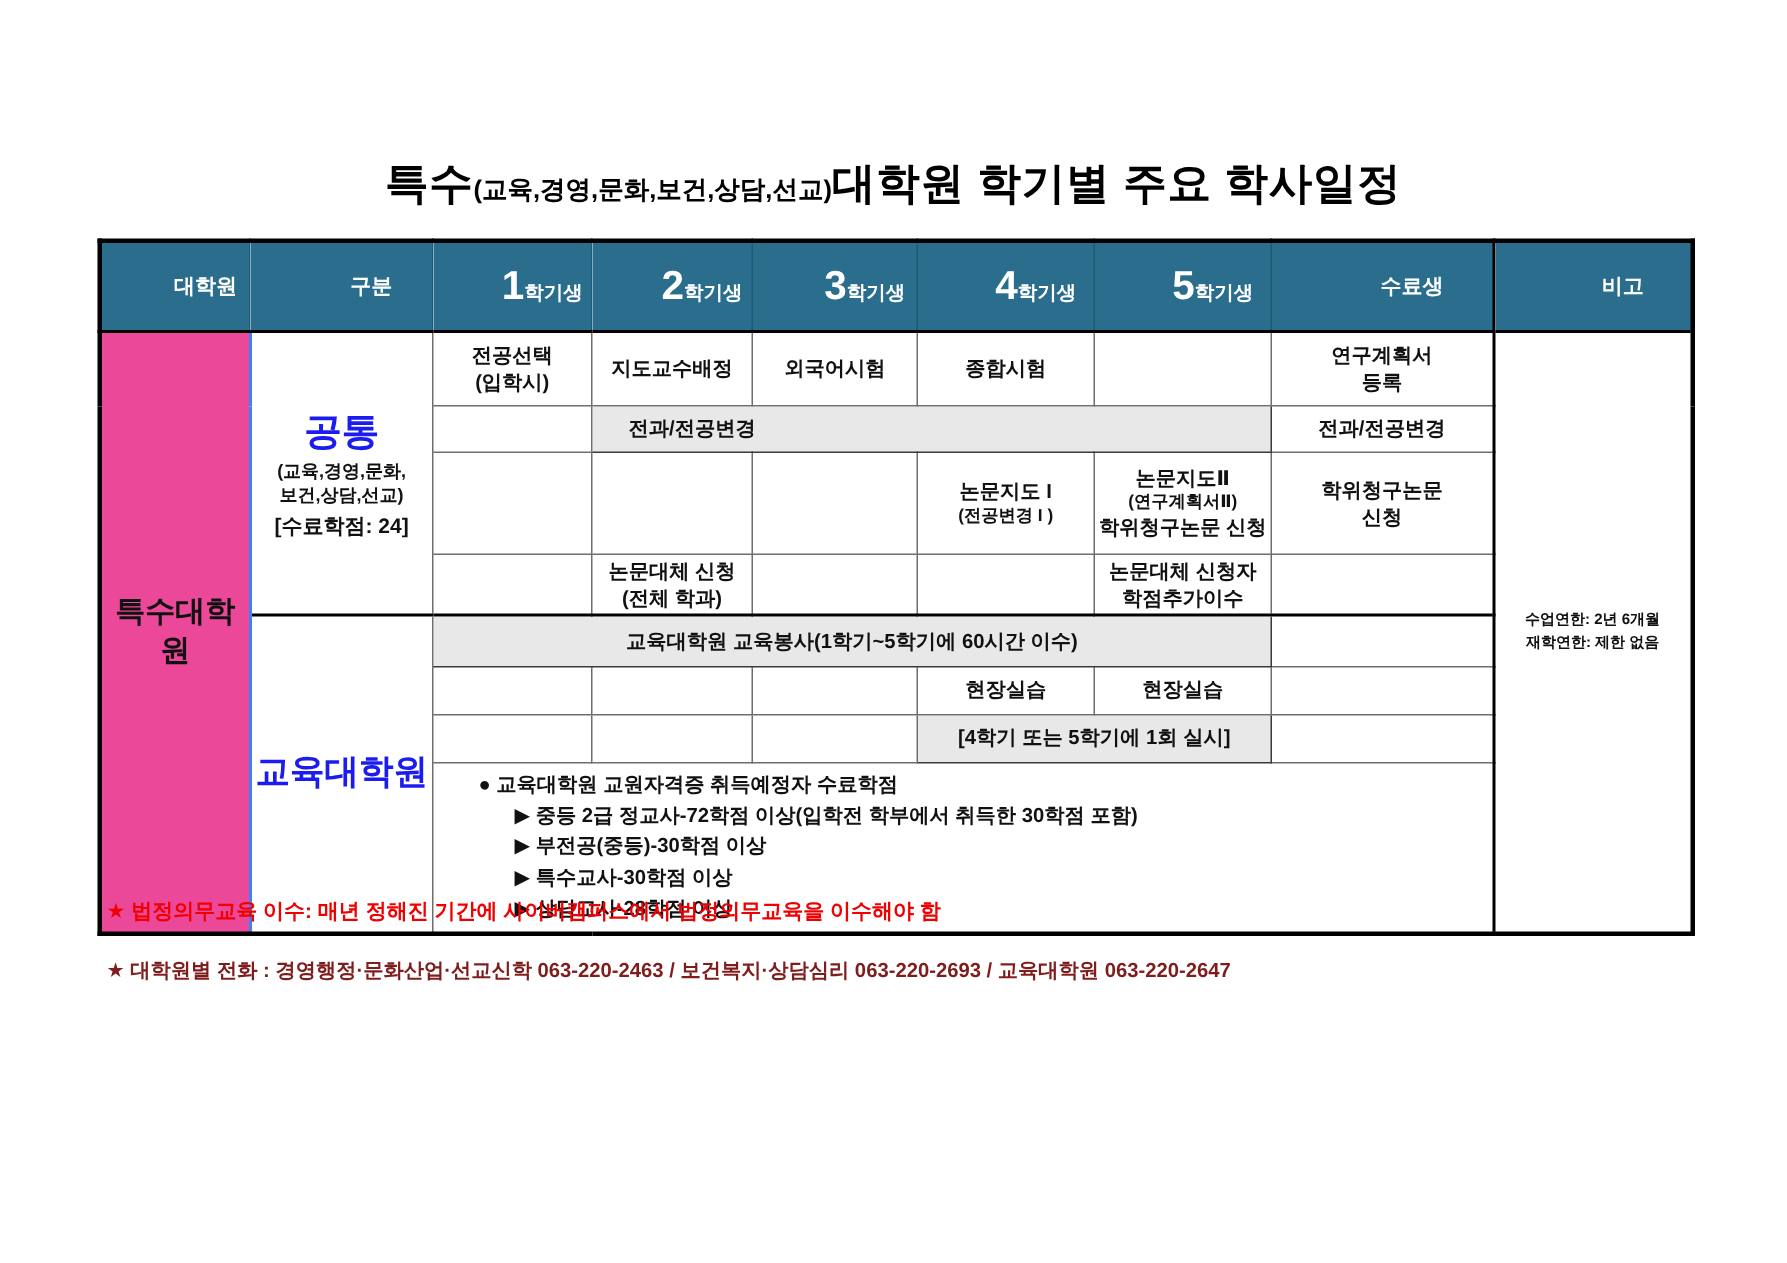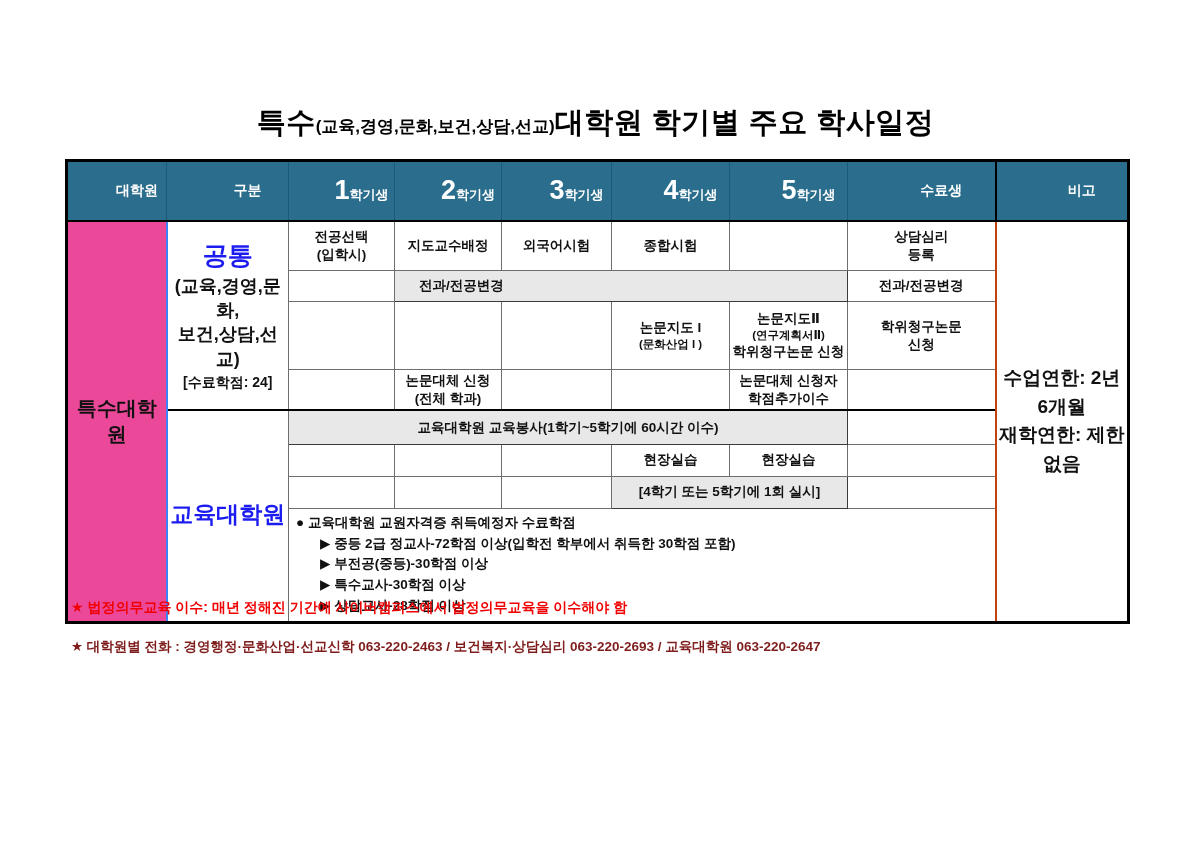--- a/index.html
+++ b/index.html
@@ -51,39 +51,39 @@
   tr.r3 { height: 68px; }
   tr.r4 { height: 33px; }
   tr.r5 { height: 34px; }
   tr.r6 { height: 32px; padding-left: 28px; }
   tr.r7 { height: 32px; }
   tr.r8 { height: 97px; }
 
   td.grad-cell { font-size: 20px; font-weight: 800; border-right: 2px solid #3b82f6; background:#ec4899; }
   td.gubun     { border-left: 2px solid #000; }
   .g-title { color: #1c1cf0; font-size: 25px; font-weight: 800; margin-bottom: 2px; }
-  .g-sub   { font-size: 18px; font-weight: 700; line-height: 1.35; }
+  .g-sub   { font-size: 12px; font-weight: 700; line-height: 1.35; }
   .g-credit{ font-size: 14px; font-weight: 800; margin-top: 2px; }
   td.edu-cell .g-title { font-size: 23px; }
 
-  td.note-cell { border-left: 2px solid #c2410c; font-size: 19px; line-height: 1.5; }
+  td.note-cell { border-left: 2px solid #000000; font-size: 10px; line-height: 1.5; }
 
   tr.section-edu > td { border-top: 2px solid #000; }
 
   td.bar {
     background: #e8e8e8;
     border: 1px solid #3a3a3a;
   }
   td.bar-left { text-align: left; padding-left: 24px; }
 
   .small-paren { font-size: 11.5px; }
 
   td.cred-list {
     text-align: left; vertical-align: middle;
-    padding: 4px 8px 4px 7px; line-height: 1.55;
+    padding: 4px 8px 4px 30px; line-height: 1.55;
   }
   .cred-item { padding-left: 24px; }
 
   
   .foot { position: absolute; left: 71px; white-space: nowrap; font-weight: 700; }
   .foot-red  { top: 562px; color: #f00000; font-size: 14px; }
   .foot-gray { top: 601px; color: #7f1d1d; font-size: 13.5px; }
 </style>
 </head>
 <body>
@@ -127,40 +127,40 @@
         </td>
         <td>
             <div>전공선택</div>
             <div>(입학시)</div>
           </td>
         <td>지도교수배정</td>
         <td>외국어시험</td>
         <td>종합시험</td>
         <td></td>
         <td>
-            <div>상담심리</div>
+            <div>연구계획서</div>
             <div>등록</div>
           </td>
         <td rowspan="8" class="note-cell">
           <div>수업연한: 2년 6개월</div>
           <div>재학연한: 제한 없음</div>
         </td>
       </tr>
       <tr class="r2">
         <td></td>
         <td colspan="4" class="bar bar-left">전과/전공변경</td>
         <td>전과/전공변경</td>
       </tr>
       <tr class="r3">
         <td></td>
         <td></td>
         <td></td>
         <td>
             <div>논문지도 I</div>
-            <div class="small-paren">(문화산업 I )</div>
+            <div class="small-paren">(전공변경 I )</div>
           </td>
         <td>
             <div>논문지도Ⅱ</div>
             <div class="small-paren">(연구계획서Ⅱ)</div>
             <div>학위청구논문 신청</div>
           </td>
         <td>
             <div>학위청구논문</div>
             <div>신청</div>
           </td>

